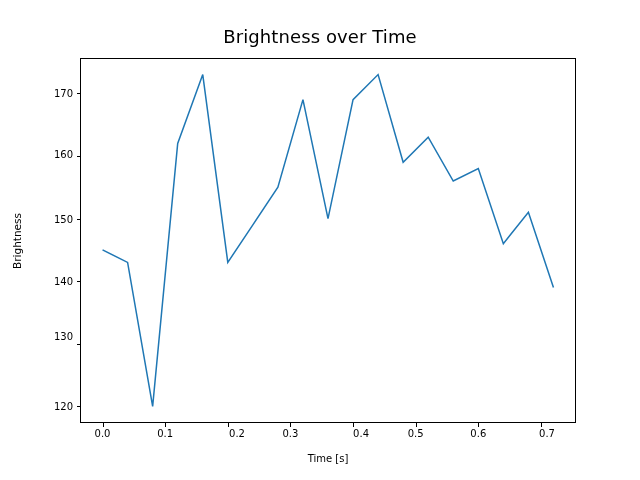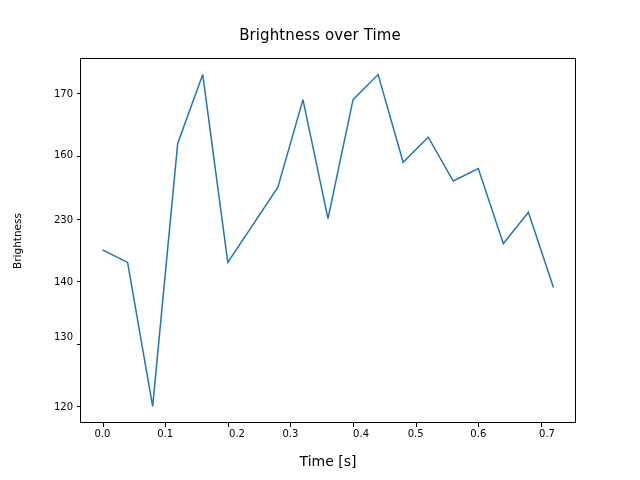--- a/index.html
+++ b/index.html
@@ -18,21 +18,21 @@
     width: 640px;
     height: 480px;
     background: #ffffff;
   }
   #chart-title {
     position: absolute;
     left: 0;
     right: 0;
     top: 26px;
     text-align: center;
-    font-size: 15px;
+    font-size: 18px;
     color: #000000;
     letter-spacing: 0.1px;
   }
   #plot-area {
     position: absolute;
     left: 80px;
     top: 58px;
     width: 496px;
     height: 365px;
   }
@@ -96,21 +96,21 @@
     bottom: -3.5px;
     height: 3.5px;
     width: 1px;
   }
   #xlabel {
     position: absolute;
     left: 80px;
     width: 496px;
     top: 453px;
     text-align: center;
-    font-size: 14px;
+    font-size: 10px;
     color: #000000;
   }
   #ylabel {
     position: absolute;
     left: 10px;
     top: 58px;
     height: 365px;
     width: 14px;
     display: flex;
     align-items: center;
@@ -132,21 +132,21 @@
   <div id="chart-title">Brightness over Time</div>
 
   <div id="ylabel">
     <span>Brightness</span>
   </div>
 
   <div id="ytick-labels">
       <div class="tick-label ytick-label" style="top: 348.409px; margin-left: 40px;">120</div>
       <div class="tick-label ytick-label" style="top: 278px;">130</div>
       <div class="tick-label ytick-label" style="top: 223.195px;">140</div>
-      <div class="tick-label ytick-label" style="top: 160.587px;">230</div>
+      <div class="tick-label ytick-label" style="top: 160.587px;">150</div>
       <div class="tick-label ytick-label" style="top: 96px;">160</div>
       <div class="tick-label ytick-label" style="top: 35.3731px;">170</div>
     </div>
 
   <div id="plot-area">
     <div id="axes-frame"></div>
     <svg id="data-svg" viewBox="0 0 496 365" preserveAspectRatio="none">
       <polyline id="series-line" fill="none" stroke="#1f77b4" stroke-width="1.5" stroke-linejoin="miter" stroke-linecap="butt" points="22.55,191.89 47.60,204.41 72.65,348.41 97.70,85.46 122.75,16.59 147.80,204.41 172.85,166.85 197.90,129.28 222.95,41.63 248.00,160.59 273.05,41.63 298.10,16.59 323.15,104.24 348.20,79.20 373.25,123.02 398.30,110.50 423.35,185.63 448.40,154.33 473.45,229.46"></polyline>
     </svg>
   <div class="tick-mark ytick-mark" style="top: 348.409px;"></div>

